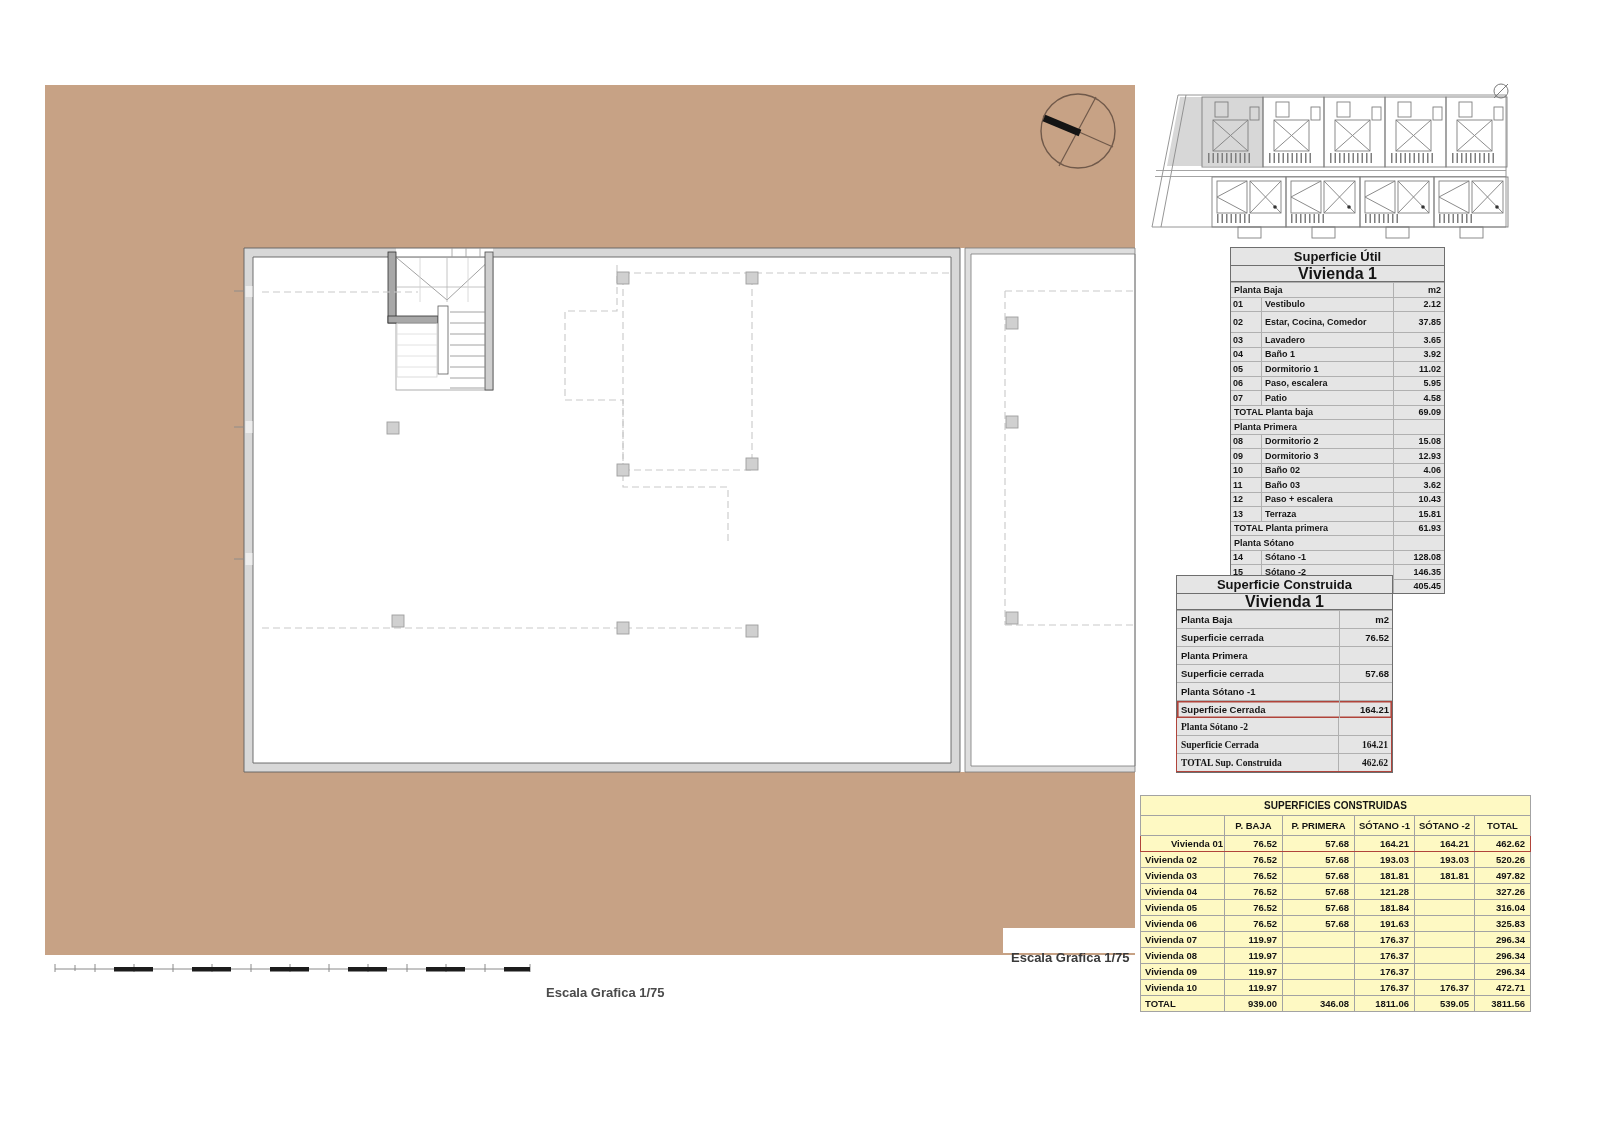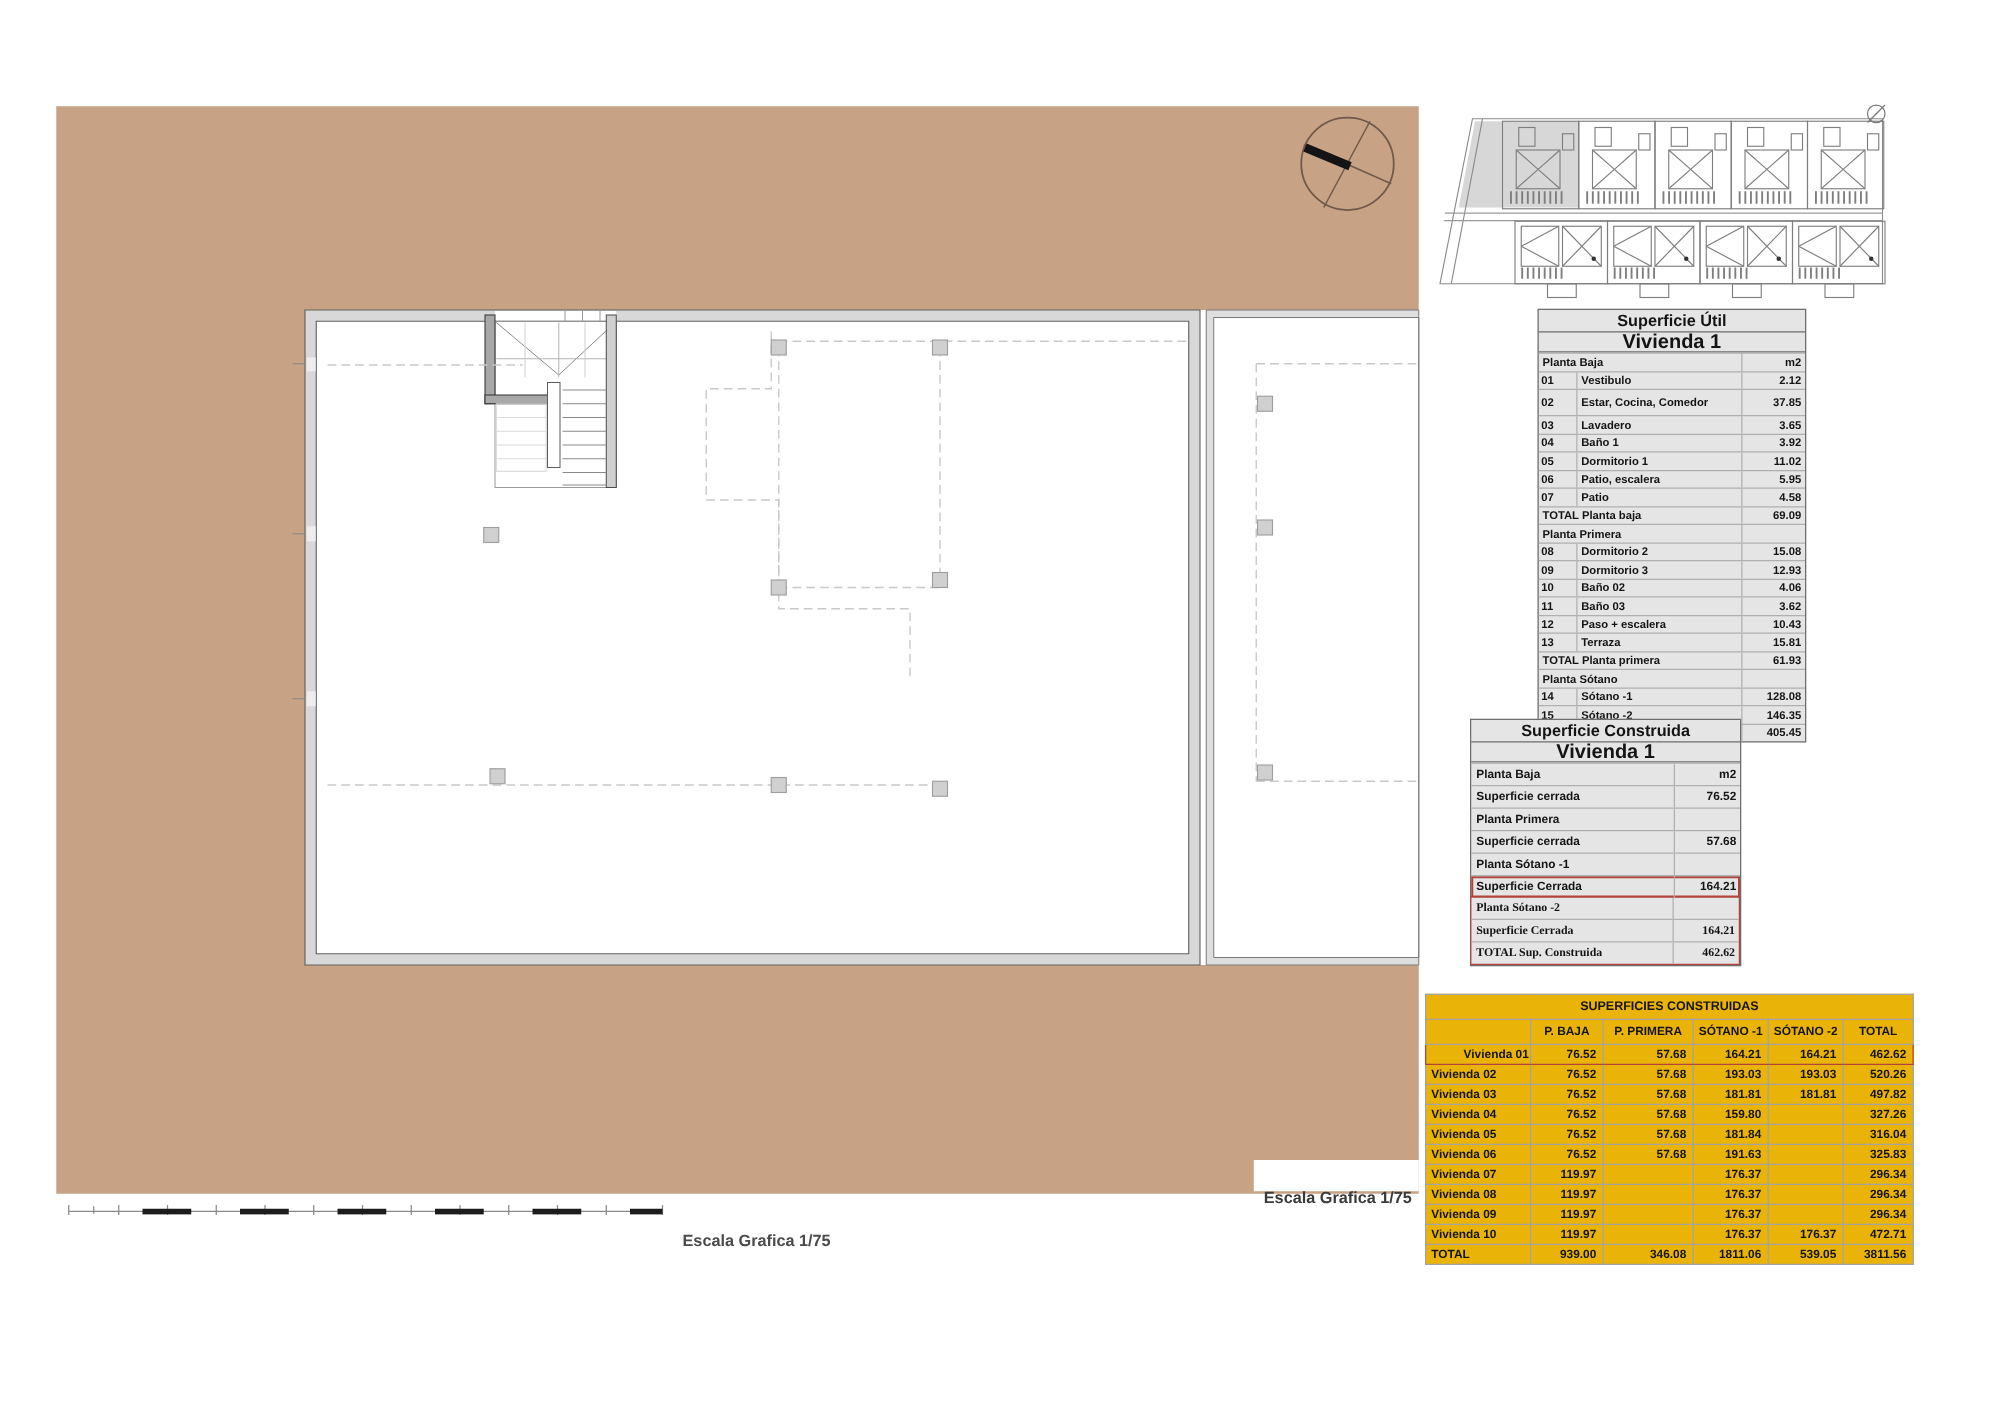--- a/index.html
+++ b/index.html
@@ -29,21 +29,21 @@
   .sc-row{display:flex;align-items:stretch;min-height:17px;border-top:1px solid #b0b0b0;}
   .sc-label{flex:1;padding:0 4px;display:flex;align-items:center;}
   .sc-val{width:46px;padding:0 3px;display:flex;align-items:center;justify-content:flex-end;
           border-left:1px solid #b0b0b0;}
   .red-row{box-shadow:inset 0 0 0 1.6px #b0443b;}
   .red-group{border:1.6px solid #b0443b;margin:-1px 0 0 -1px;width:calc(100% - 1px);font-family:Liberation Serif, serif;}
   .red-group .sc-row:first-child{border-top:none;}
 
   
   #grid{left:1140px;top:795px;width:390px;border-collapse:collapse;
-        font-size:9.5px;font-weight:bold;color:#141414;background:#eab308;
+        font-size:9.5px;font-weight:bold;color:#141414;background:#fef9c3;
         position:absolute;table-layout:fixed;border:1.4px solid #5d5d5d;}
   #grid td,#grid th{border:1px solid #a3a3a3;overflow:hidden;white-space:nowrap;}
   #grid .g-title{height:17px;text-align:center;font-size:10px;}
   #grid th{height:17px;text-align:center;}
   #grid tr.g-row{height:16px;}
   #grid td.lab{text-align:left;padding-left:4px;}
   #grid td.num{text-align:right;padding-right:5px;}
   #grid tr.red td{border-top:1.6px solid #b0443b;border-bottom:1.6px solid #b0443b;}
   #grid tr.red td:first-child{border-left:1.6px solid #b0443b;text-align:right;}
   #grid tr.red td:last-child{border-right:1.6px solid #b0443b;}
@@ -266,21 +266,21 @@
     <div class="su-label">Baño 1</div>
     <div class="su-val">3.92</div>
   </div>
   <div class="su-row">
     <div class="su-num">05</div>
     <div class="su-label">Dormitorio 1</div>
     <div class="su-val">11.02</div>
   </div>
   <div class="su-row">
     <div class="su-num">06</div>
-    <div class="su-label">Patio, escalera</div>
+    <div class="su-label">Paso, escalera</div>
     <div class="su-val">5.95</div>
   </div>
   <div class="su-row">
     <div class="su-num">07</div>
     <div class="su-label">Patio</div>
     <div class="su-val">4.58</div>
   </div>
   <div class="su-row">
     <div class="su-label">TOTAL Planta baja</div>
     <div class="su-val">69.09</div>
@@ -429,21 +429,21 @@
     <td class="num">76.52</td>
     <td class="num">57.68</td>
     <td class="num">181.81</td>
     <td class="num">181.81</td>
     <td class="num">497.82</td>
   </tr>
   <tr class="g-row">
     <td class="lab">Vivienda 04</td>
     <td class="num">76.52</td>
     <td class="num">57.68</td>
-    <td class="num">159.80</td>
+    <td class="num">121.28</td>
     <td class="num"></td>
     <td class="num">327.26</td>
   </tr>
   <tr class="g-row">
     <td class="lab">Vivienda 05</td>
     <td class="num">76.52</td>
     <td class="num">57.68</td>
     <td class="num">181.84</td>
     <td class="num"></td>
     <td class="num">316.04</td>

